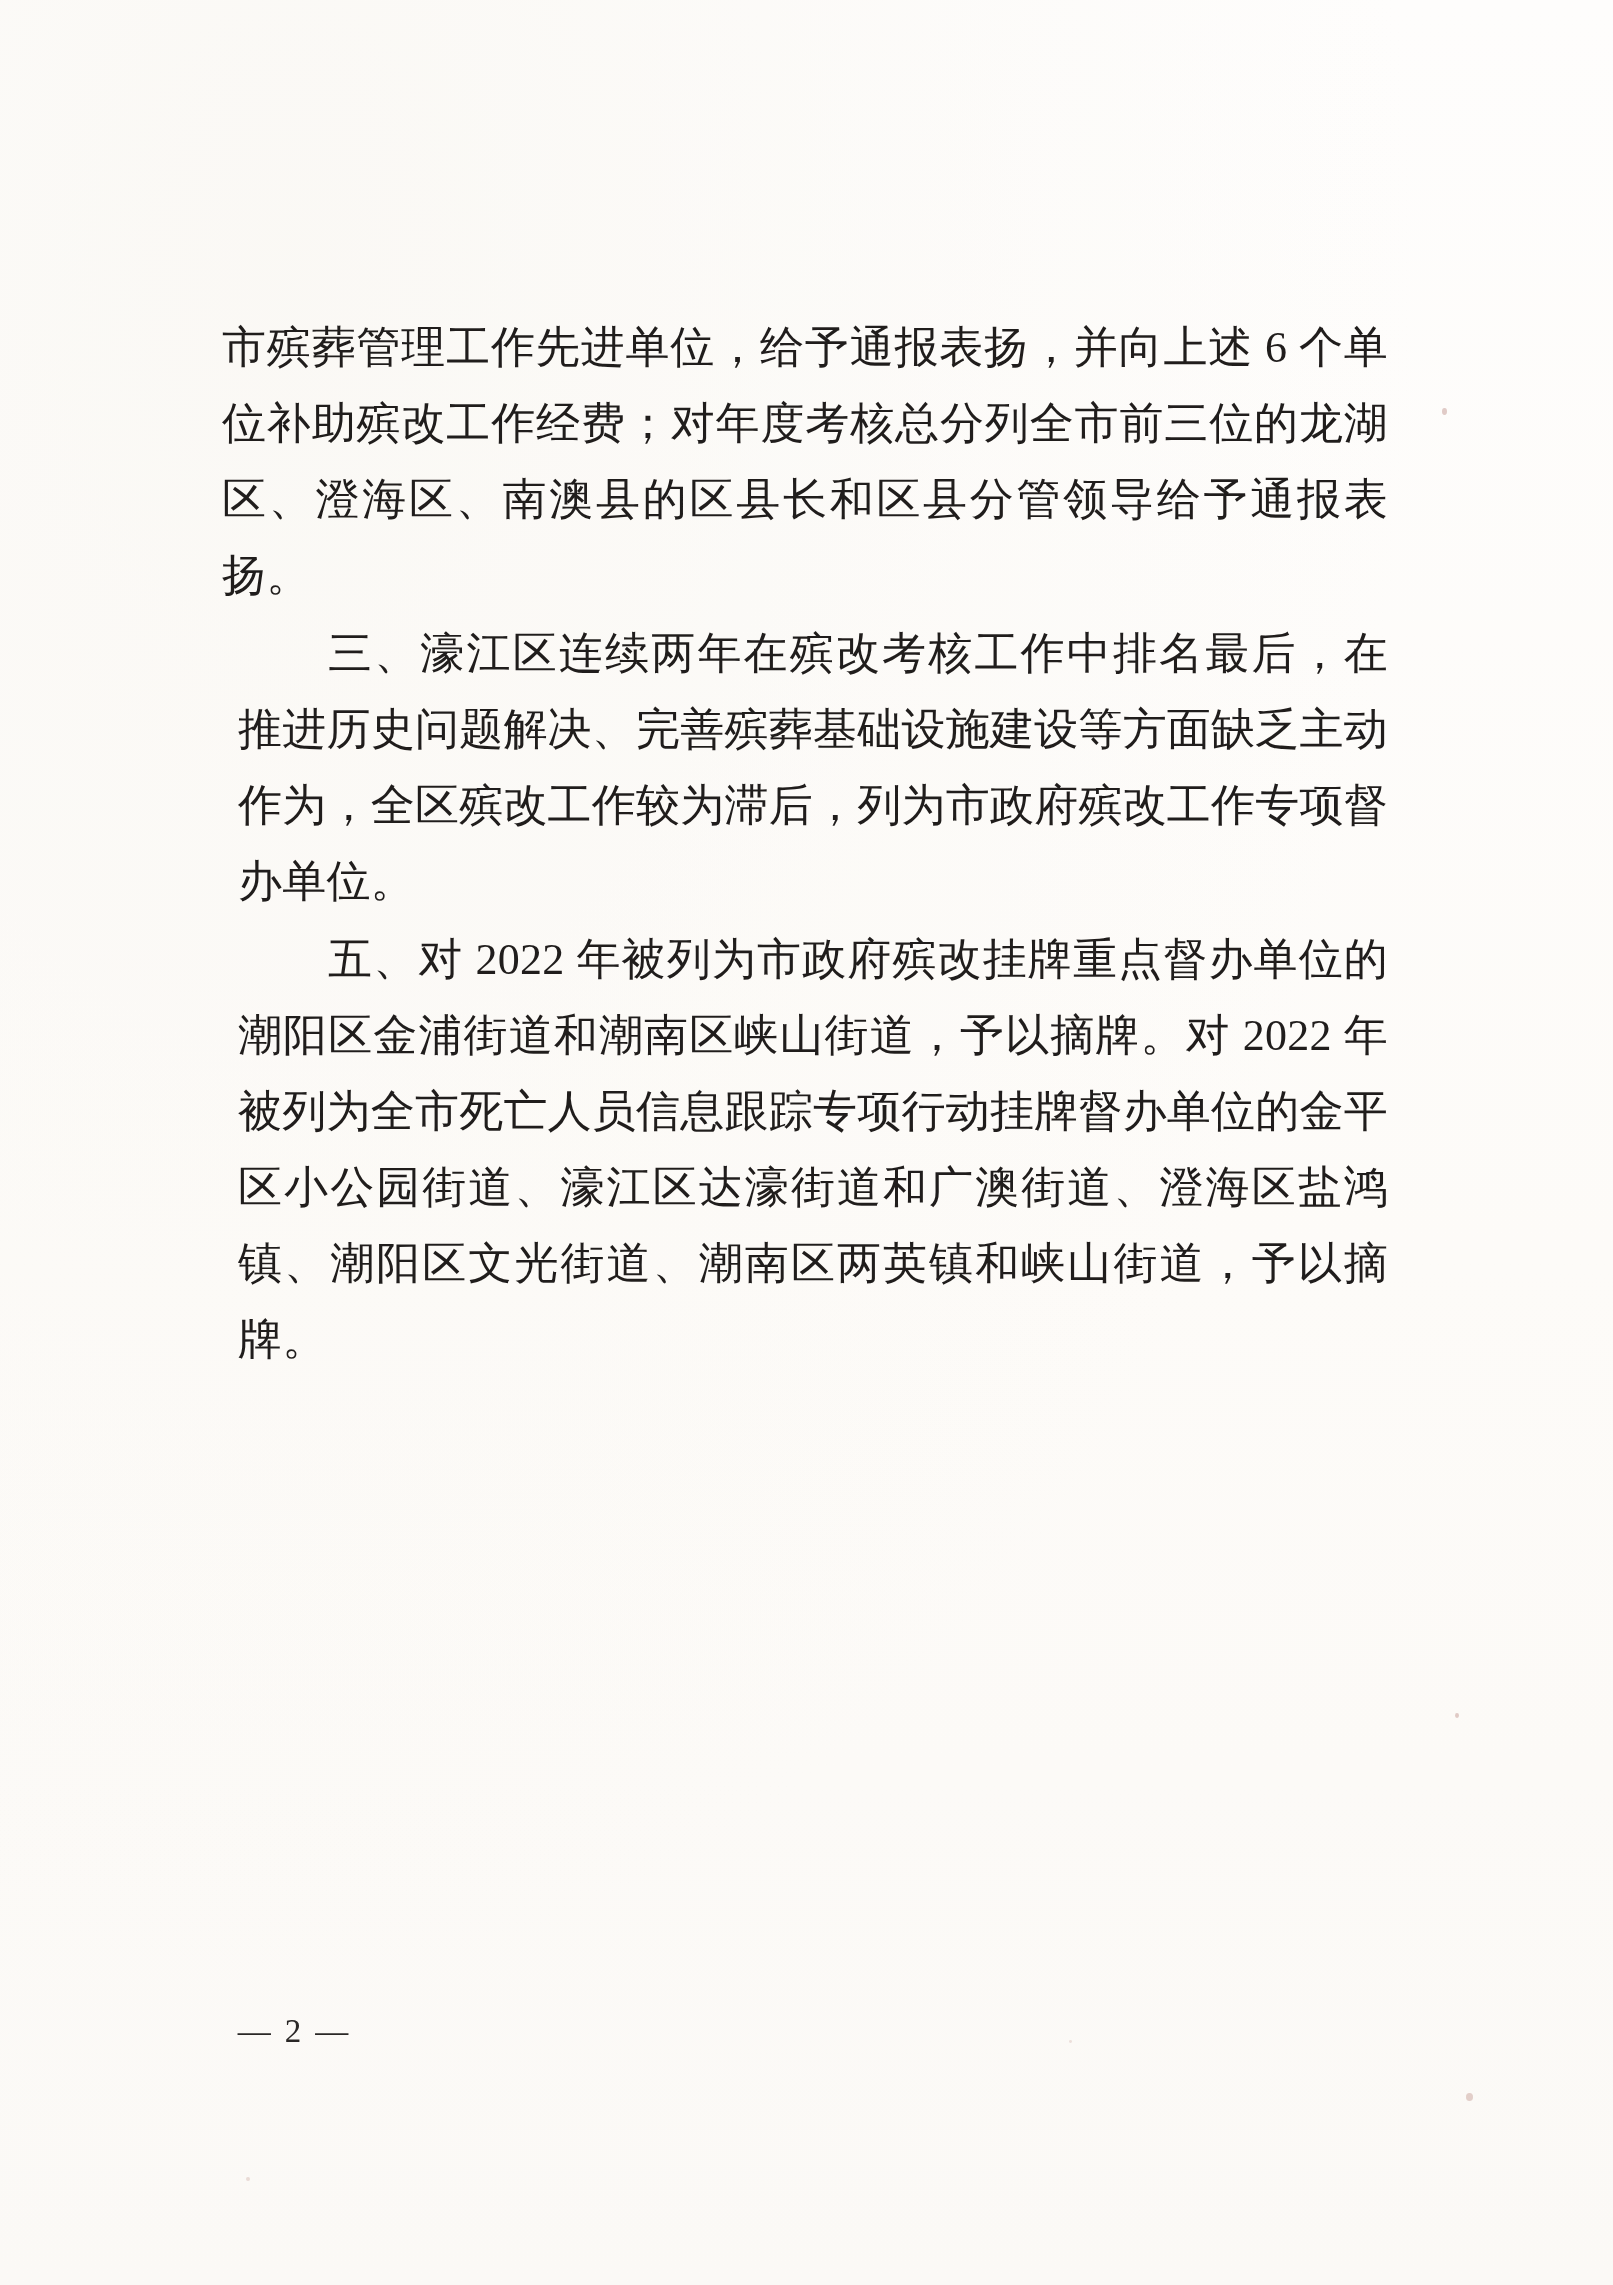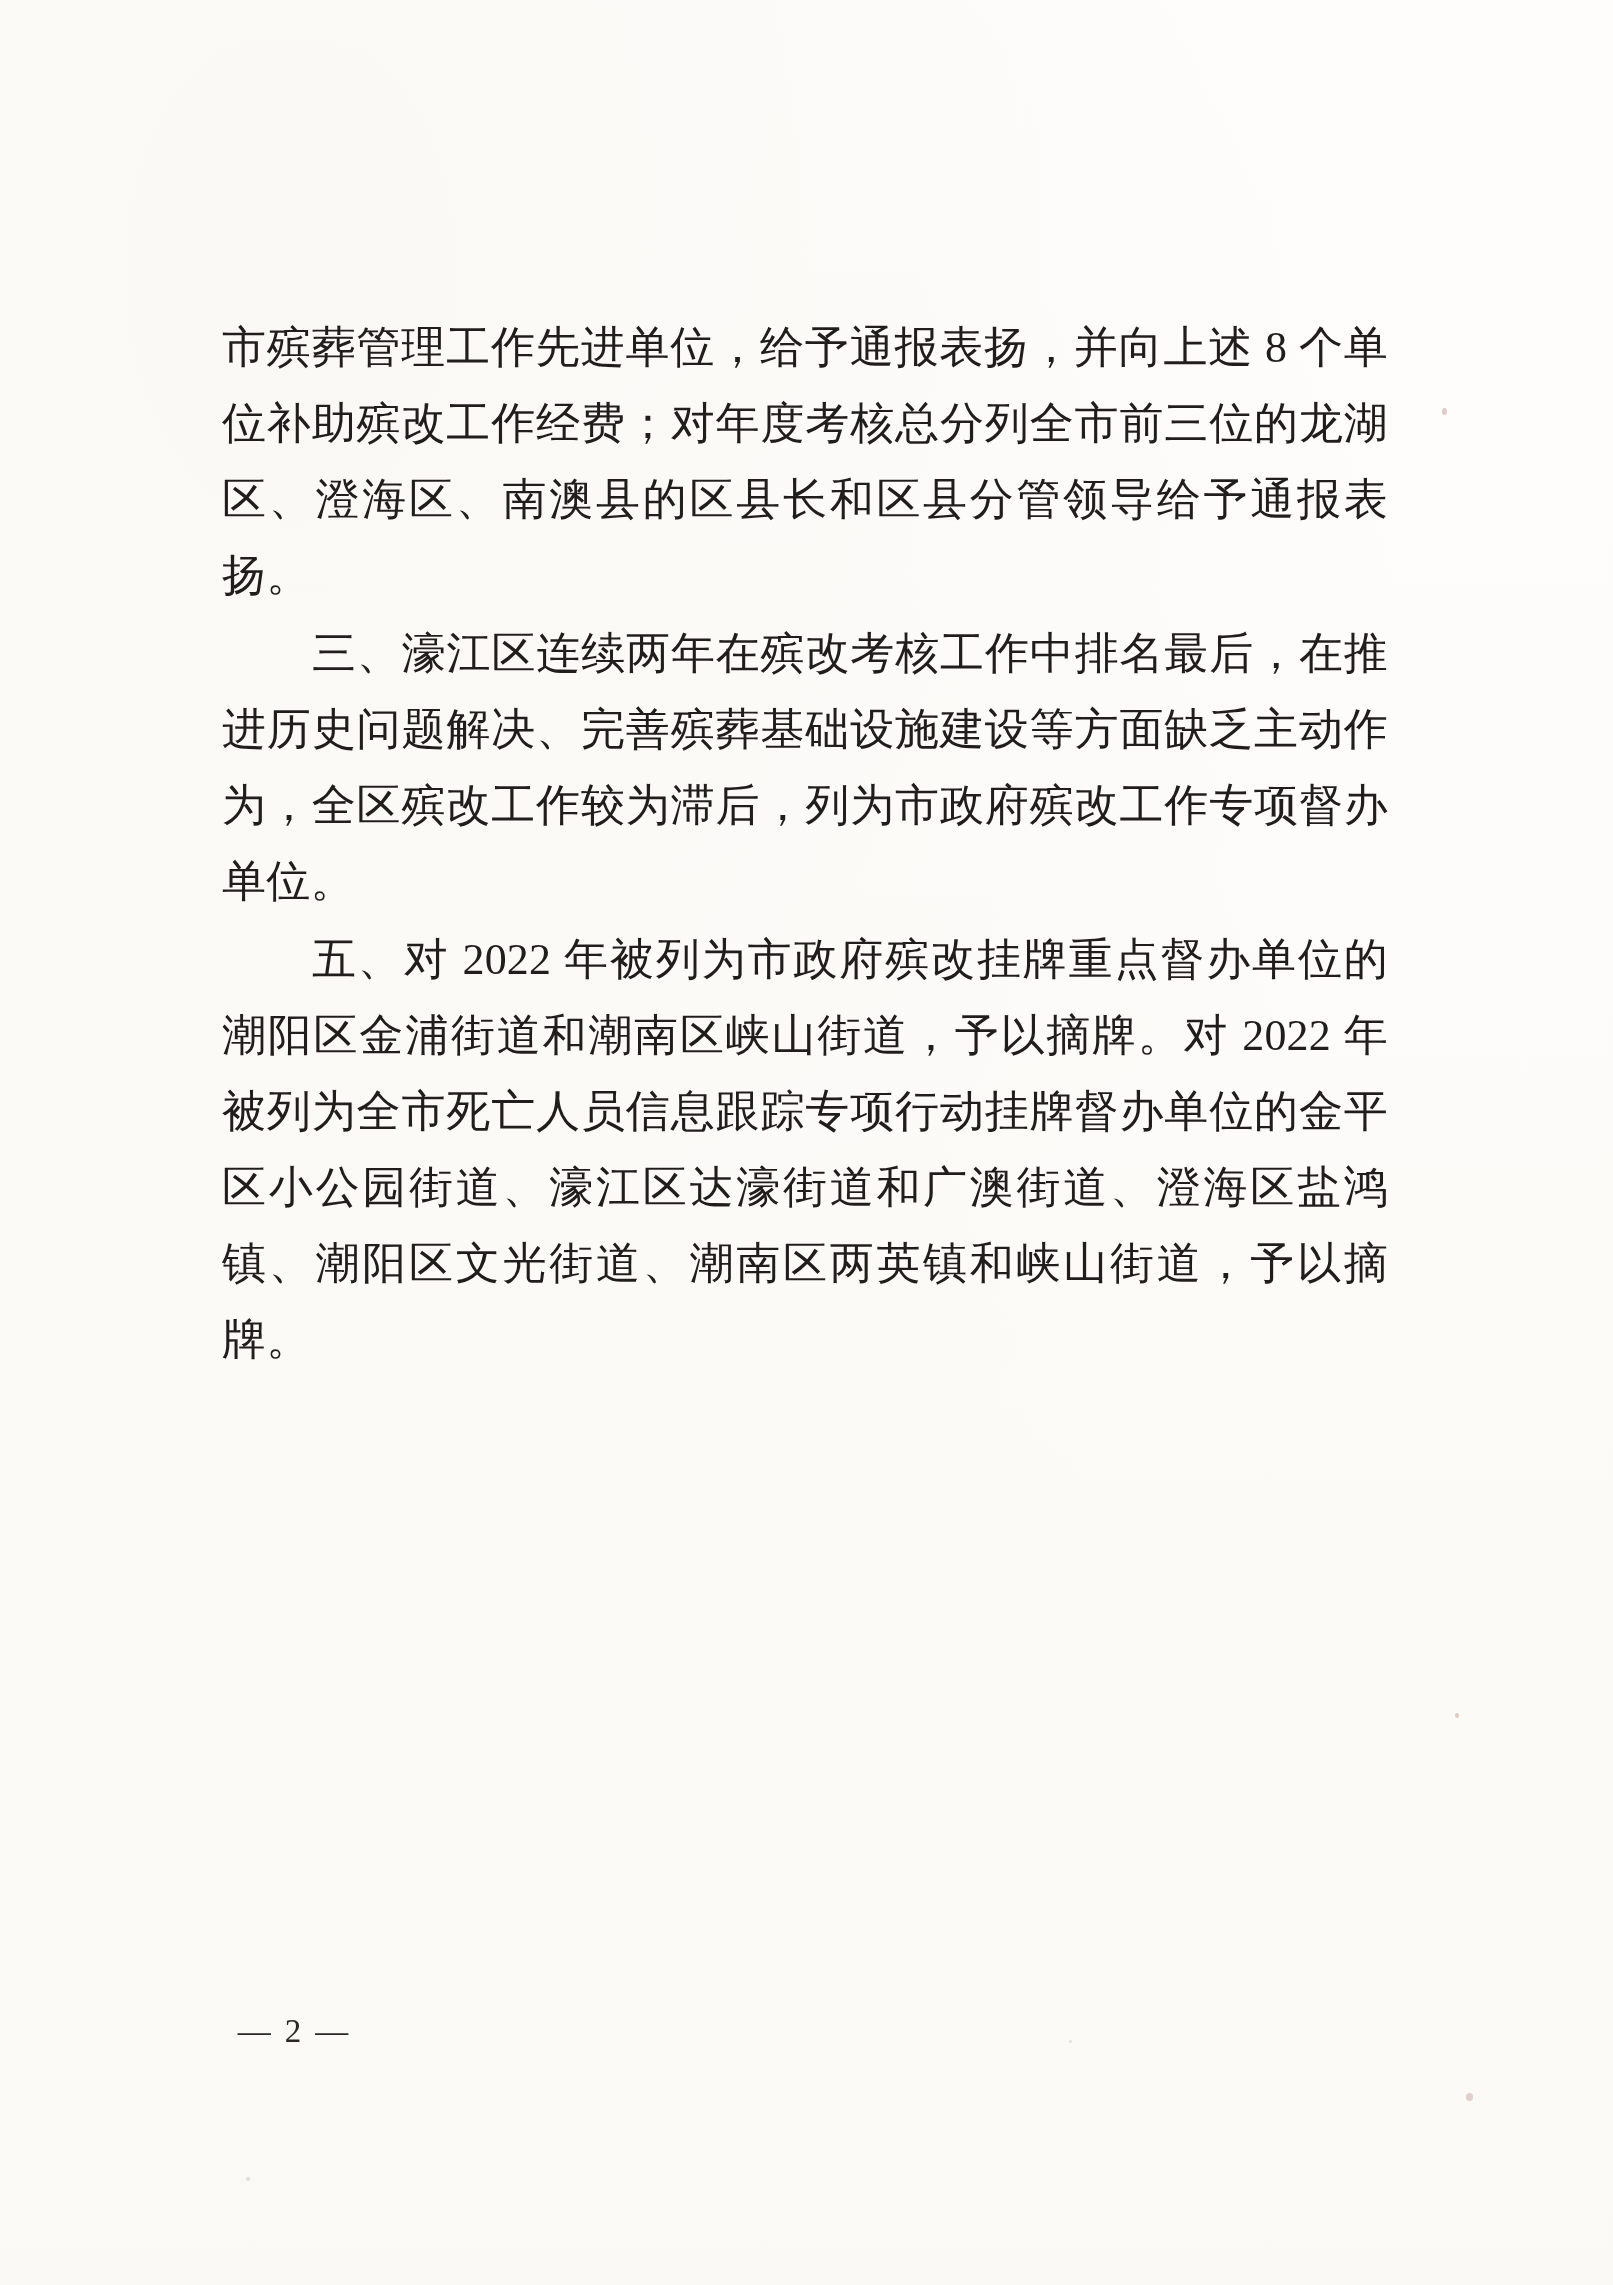--- a/index.html
+++ b/index.html
@@ -35,20 +35,21 @@
     font-size: 44px;
     line-height: 76px;
     color: #201d1c;
     text-align: justify;
     text-justify: inter-ideograph;
     letter-spacing: 0.2px;
     font-family: "Liberation Serif", serif;
   }
   p.indent {
     text-indent: 90px;
+    margin-left: 16px;
   }
   .footer {
     position: absolute;
     left: 0;
     right: 0;
     top: 2013px;
     text-align: center;
   }
   .pagenum {
     font-size: 33px;
@@ -70,21 +71,21 @@
   .s4 { left: 246px; top: 2177px; width: 3.9px; height: 3.9px; opacity: .35; }
   .s5 { left: 1069px; top: 2040px; width: 2.9px; height: 2.9px; opacity: .3; }
 </style>
 </head>
 <body>
 
 <div class="page">
   <div class="paper-tone"></div>
 
   <div class="content">
-    <p class="para">市殡葬管理工作先进单位，给予通报表扬，并向上述 8 个单位补助殡改工作经费；对年度考核总分列全市前三位的龙湖区、澄海区、南澳县的区县长和区县分管领导给予通报表扬。</p>
+    <p class="para">市殡葬管理工作先进单位，给予通报表扬，并向上述 6 个单位补助殡改工作经费；对年度考核总分列全市前三位的龙湖区、澄海区、南澳县的区县长和区县分管领导给予通报表扬。</p>
     <p class="para indent">三、濠江区连续两年在殡改考核工作中排名最后，在推进历史问题解决、完善殡葬基础设施建设等方面缺乏主动作为，全区殡改工作较为滞后，列为市政府殡改工作专项督办单位。</p>
     <p class="para indent">五、对 2022 年被列为市政府殡改挂牌重点督办单位的潮阳区金浦街道和潮南区峡山街道，予以摘牌。对 2022 年被列为全市死亡人员信息跟踪专项行动挂牌督办单位的金平区小公园街道、濠江区达濠街道和广澳街道、澄海区盐鸿镇、潮阳区文光街道、潮南区两英镇和峡山街道，予以摘牌。</p>
   </div>
 
   <div class="footer">
     <span class="pagenum">— 2 —</span>
   </div>
 
   <span class="speck s1"></span>
   <span class="speck s2"></span>

